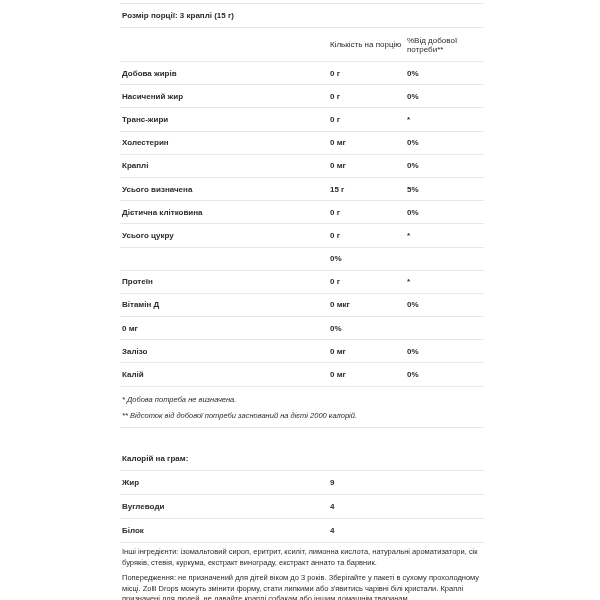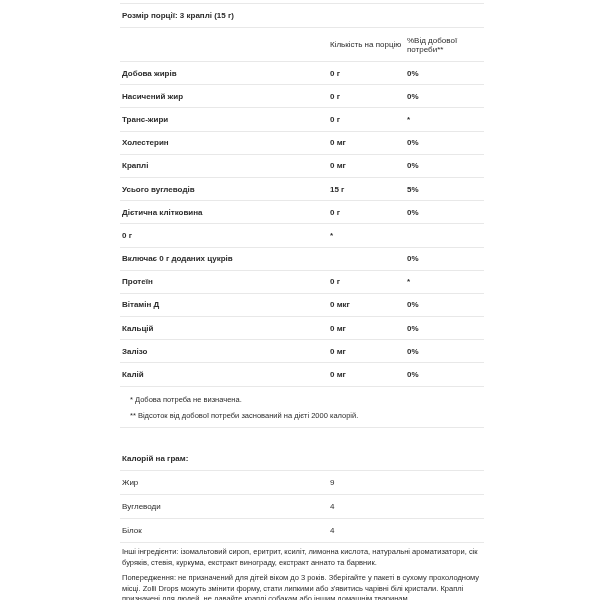--- a/index.html
+++ b/index.html
@@ -25,31 +25,31 @@
   }
   .trow{
     height:23.2px;display:grid;grid-template-columns:208px 77px 1fr;
     align-items:center;padding-left:2px;font-size:8px;font-weight:700;
     border-bottom:1px solid #e8e8e8;box-sizing:border-box;
   }
   .footnotes{
     padding:8px 0 6px 2px;font-size:7.5px;font-weight:400;
     border-bottom:1px solid #e8e8e8;
   }
-  .footnotes p{margin:0 0 6px 8px;line-height:10px;}
+  .footnotes p{margin:0 0 6px 0;line-height:10px;font-style:italic;}
   .footnotes p:last-child{margin-bottom:0;}
   .cpg-title{
     height:23px;display:flex;align-items:center;padding-left:2px;
     font-size:8px;font-weight:700;border-bottom:1px solid #e8e8e8;
     box-sizing:border-box;
     margin-top:20px;
   }
   .cpg-row{
     height:24.2px;display:grid;grid-template-columns:208px 1fr;
-    align-items:center;padding-left:2px;font-size:8px;font-weight:400;
+    align-items:center;padding-left:2px;font-size:8px;font-weight:700;
     border-bottom:1px solid #e8e8e8;box-sizing:border-box;
   }
   .paras{padding:4px 0 0 2px;font-size:7.5px;font-weight:400;}
   .paras p{margin:0 0 5px 0;line-height:10.5px;}
 </style>
 </head>
 <body>
 
 <div class="sheet">
 
@@ -81,50 +81,49 @@
         <span class="c-label">Холестерин</span>
         <span class="c-amt">0 мг</span>
         <span class="c-dv">0%</span>
       </div>
       <div class="trow">
         <span class="c-label">Краплі</span>
         <span class="c-amt">0 мг</span>
         <span class="c-dv">0%</span>
       </div>
       <div class="trow">
-        <span class="c-label">Усього вуглеводів</span>
+        <span class="c-label">Усього визначена</span>
         <span class="c-amt">15 г</span>
         <span class="c-dv">5%</span>
       </div>
       <div class="trow">
         <span class="c-label">Дієтична клітковина</span>
         <span class="c-amt">0 г</span>
         <span class="c-dv">0%</span>
       </div>
       <div class="trow">
+        <span class="c-label">Усього цукру</span>
         <span class="c-amt">0 г</span>
         <span class="c-dv">*</span>
       </div>
       <div class="trow">
-        <span class="c-label">Включає 0 г доданих цукрів</span>
         <span class="c-amt"></span>
         <span class="c-dv">0%</span>
       </div>
       <div class="trow">
         <span class="c-label">Протеїн</span>
         <span class="c-amt">0 г</span>
         <span class="c-dv">*</span>
       </div>
       <div class="trow">
         <span class="c-label">Вітамін Д</span>
         <span class="c-amt">0 мкг</span>
         <span class="c-dv">0%</span>
       </div>
       <div class="trow">
-        <span class="c-label">Кальцій</span>
         <span class="c-amt">0 мг</span>
         <span class="c-dv">0%</span>
       </div>
       <div class="trow">
         <span class="c-label">Залізо</span>
         <span class="c-amt">0 мг</span>
         <span class="c-dv">0%</span>
       </div>
       <div class="trow">
         <span class="c-label">Калій</span>

